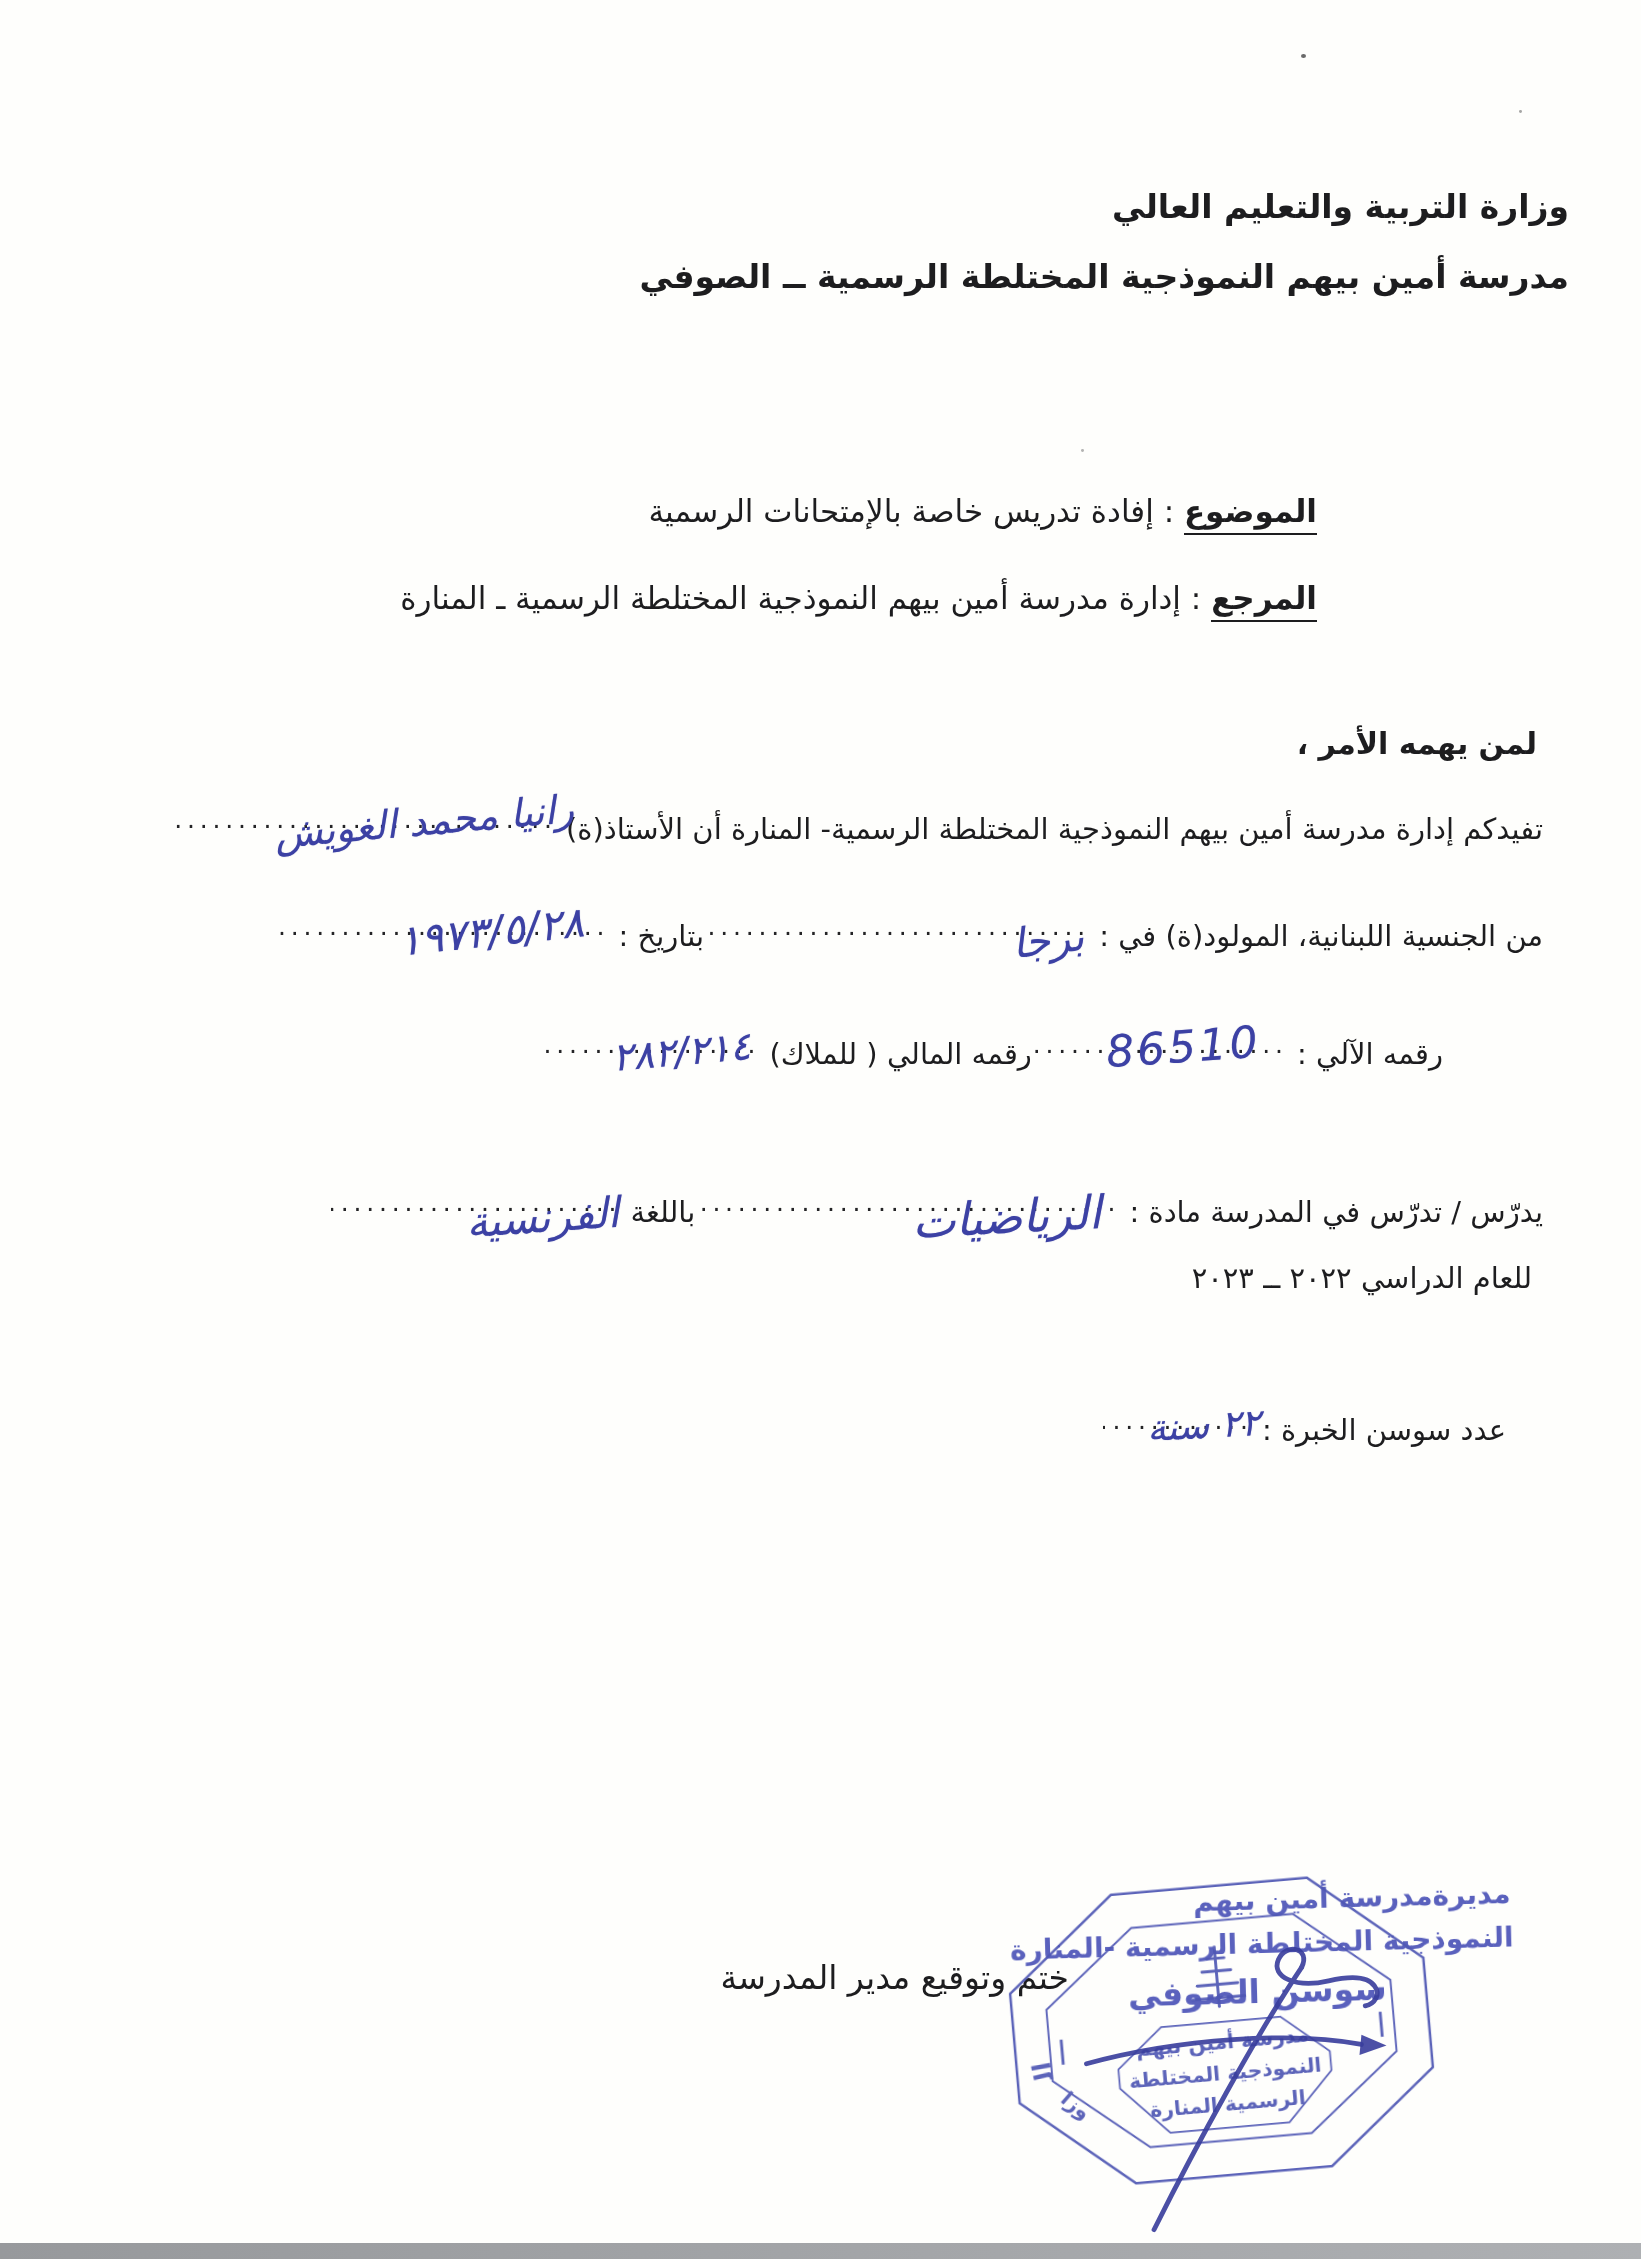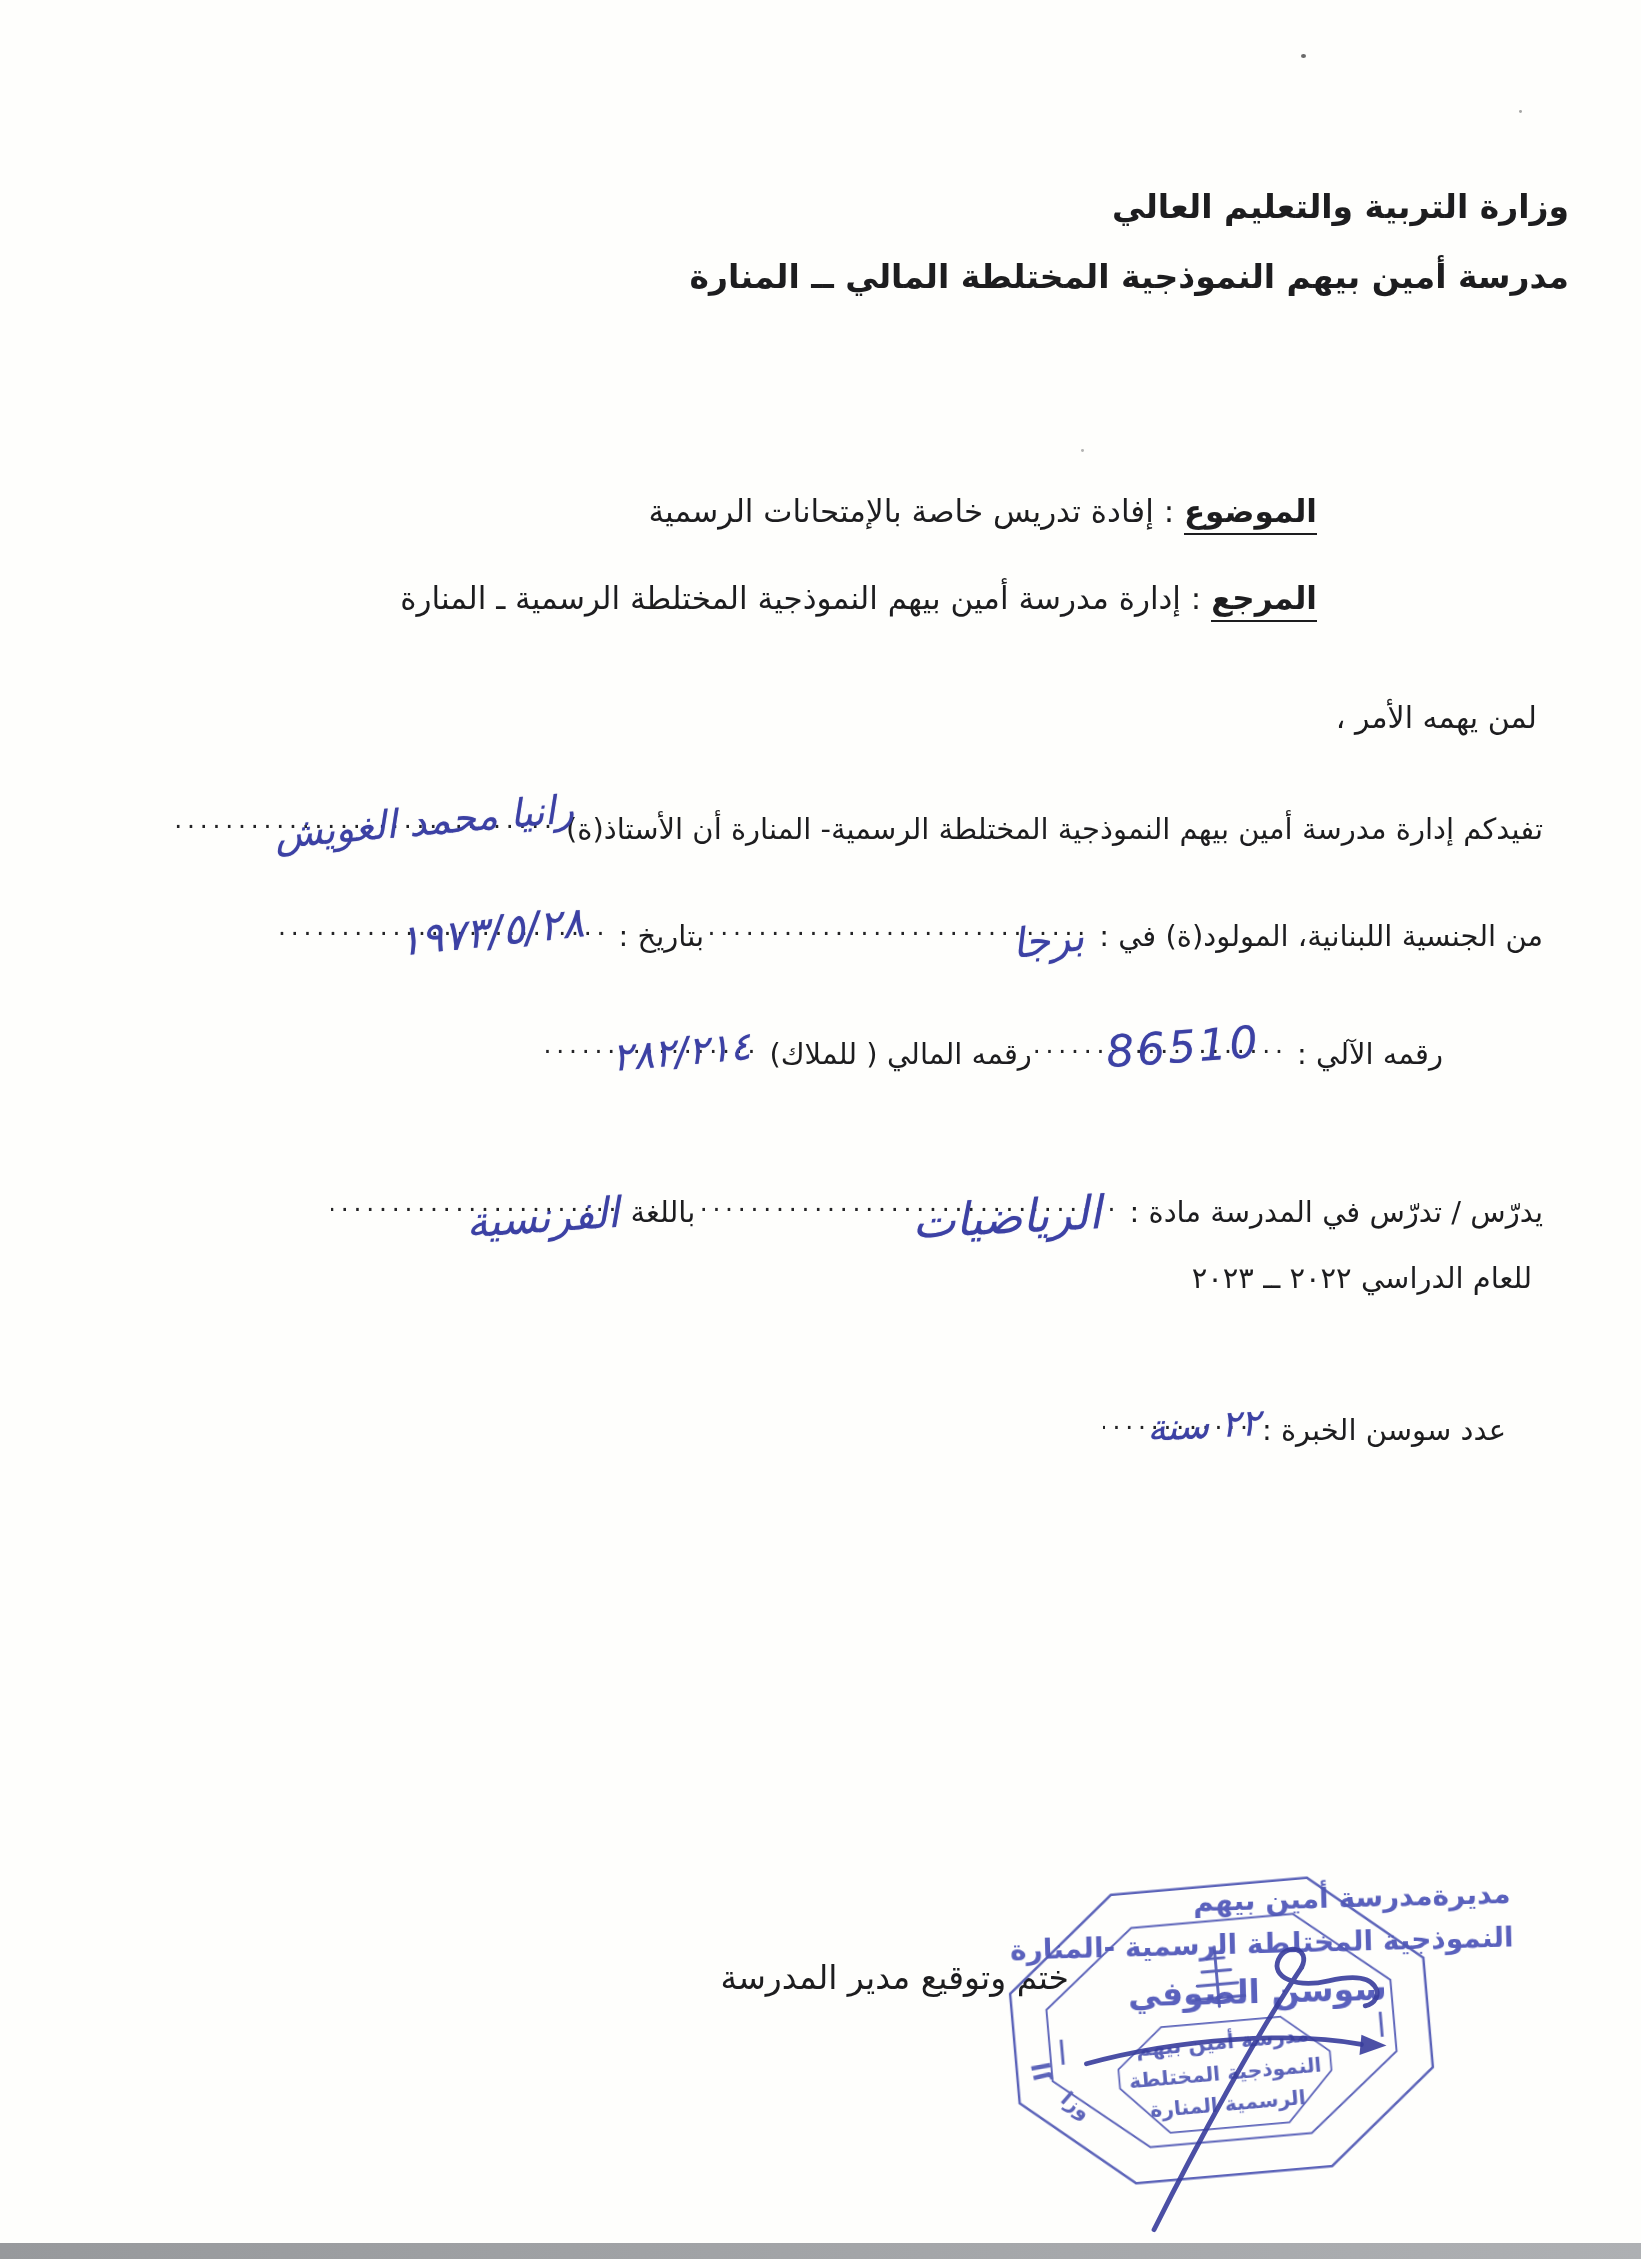--- a/index.html
+++ b/index.html
@@ -30,30 +30,30 @@
 </head>
 <body>
 
 <div class="page">
 
   <div class="speck" style="left:1301px;top:54px;width:4.8px;height:3.9px;"></div>
   <div class="speck" style="left:1519px;top:110px;width:2.9px;height:2.9px;opacity:.6;"></div>
   <div class="speck" style="left:1081px;top:449px;width:2.9px;height:2.9px;opacity:.5;"></div>
 
   <div class="line hdr" style="top:183px;right:72px;">وزارة التربية والتعليم العالي</div>
-  <div class="line hdr" style="top:253px;right:72px;">مدرسة أمين بيهم النموذجية المختلطة المالي ــ المنارة</div>
+  <div class="line hdr" style="top:253px;right:72px;">مدرسة أمين بيهم النموذجية المختلطة الرسمية ــ الصوفي</div>
 
   <div class="line sub" style="top:489px;right:324px;">
     <span class="lbl">الموضوع</span><span> : إفادة تدريس خاصة  بالإمتحانات الرسمية</span>
   </div>
   <div class="line sub" style="top:576px;right:324px;">
     <span class="lbl">المرجع</span><span> : إدارة مدرسة أمين بيهم النموذجية المختلطة الرسمية ـ المنارة</span>
   </div>
 
-  <div class="line" style="top:696px;right:104px;font-size:30px;">لمن يهمه الأمر ،</div>
+  <div class="line" style="top:722px;right:104px;font-size:30px;font-weight:bold;">لمن يهمه الأمر ،</div>
 
   <div class="line" style="top:797px;right:98px;">
     <span>تفيدكم إدارة مدرسة أمين بيهم النموذجية المختلطة الرسمية- المنارة  أن الأستاذ(ة)</span>
     <span class="dotwrap" style="width:386px;">
       <span class="dotclip" style="width:386px;"><span class="dots">............................................................</span></span>
       <span class="hw" style="bottom:0px;right:-17.4px;font-size:39px;transform:rotate(-5deg);">رانيا محمد الغويش</span>
     </span>
   </div>
 
   <div class="line" style="top:904px;right:98px;">

